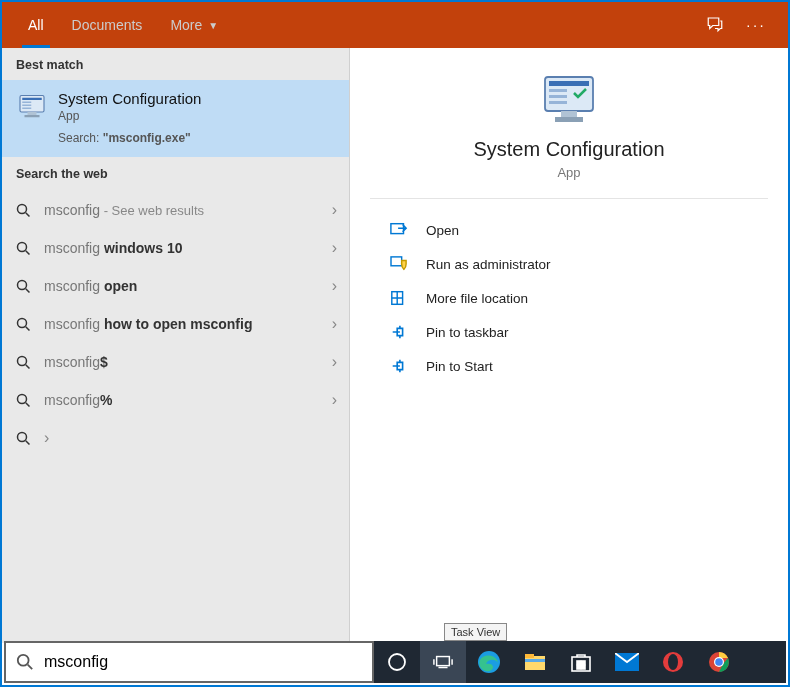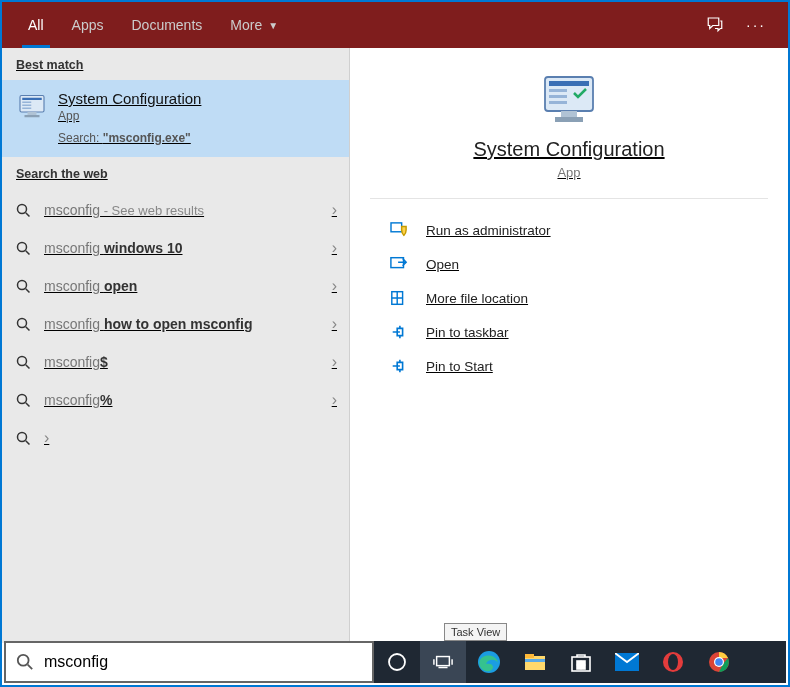--- a/index.html
+++ b/index.html
@@ -1,26 +1,26 @@
 <!DOCTYPE html>
 <html><head>
   <meta charset="utf-8">
   <style>
     * { box-sizing: border-box; margin: 0; padding: 0; font-family: "Segoe UI", Tahoma, sans-serif; }
     body { width: 790px; height: 687px; background: #fff; border: 2px solid #0078d4; overflow: hidden; position: relative; }
     
-    .topbar { background: #7f1d1d; height: 46px; display: flex; align-items: center; padding: 0 12px; color: #fff; font-size: 14px; }
+    .topbar { background: #c2410c; height: 46px; display: flex; align-items: center; padding: 0 12px; color: #fff; font-size: 14px; }
     .tabs { display: flex; height: 100%; flex: 1; }
     .tab { padding: 0 14px; display: flex; align-items: center; cursor: pointer; color: #ccc; position: relative; }
     .tab.active { color: #fff; }
     .tab.active::after { content: ""; position: absolute; bottom: 0; left: 8px; right: 8px; height: 3px; background: #0078d4; }
     .tab .caret { margin-left: 6px; font-size: 10px; }
     .topbar-right { display: flex; align-items: center; gap: 22px; margin-right: 10px; color: #fff; }
 
-    .main { display: flex; height: calc(100% - 46px - 42px); text-decoration: underline; }
+    .main { display: flex; height: calc(100% - 46px - 42px); }
     .left { width: 348px; background: #e9e9e9; display: flex; flex-direction: column; border-right: 1px solid #d0d0d0; }
     .right { flex: 1; background: #fff; }
 
     .section-label { font-size: 12.5px; font-weight: 600; padding: 10px 14px 8px; color: #333; }
     .match { background: #bfdcf5; padding: 10px 12px 12px 14px; display: flex; gap: 10px; cursor: pointer; }
     .match-icon { width: 32px; height: 32px; display:flex; align-items:center; justify-content:center; }
     .match-body { flex: 1; }
     .match-title { font-size: 15px; color: #111; }
     .match-sub { font-size: 12px; color: #555; margin-top: 2px; }
     .match-rel { font-size: 12px; color: #555; margin-top: 8px; }
@@ -50,21 +50,20 @@
     .tb-btn { width: 46px; height: 100%; display: flex; align-items: center; justify-content: center; cursor: pointer; position: relative; }
     .tb-btn.active { background: #3a4655; }
     .tooltip { position: absolute; bottom: 44px; left: 416px; background: #f4f4f4; border: 1px solid #888; font-size: 11px; padding: 2px 6px; color: #333; margin-left: 26px; }
   </style>
 </head>
 <body>
 
 <div class="topbar">
   <div class="tabs">
     <div class="tab active">All</div>
-    <div class="tab">Apps</div>
     <div class="tab">Documents</div>
     <div class="tab">
       <span>More</span>
       <span class="caret">▼</span>
     </div>
   </div>
   <div class="topbar-right">
     <span>
       <svg width="18" height="18" viewBox="0 0 24 24" fill="none" stroke="#fff" stroke-width="1.6">
           <path d="M3 4h14v10H9l-4 4v-4H3z"></path>
@@ -187,35 +186,35 @@
             <rect x="22" y="38" width="16" height="6" fill="#b0c3d5"></rect>
             <rect x="16" y="44" width="28" height="5" fill="#8aa0b5"></rect>
           </svg>
       </div>
       <div class="right-title">System Configuration</div>
       <div class="right-sub">App</div>
     </div>
     <div class="actions">
       <div class="action">
         <span class="action-icon">
+            <svg width="18" height="16" viewBox="0 0 20 16" fill="none" stroke="#0078d4" stroke-width="1.6">
+              <rect x="1" y="1" width="14" height="11"></rect>
+              <path d="M9 6 h9 M14 2 l4 4 l-4 4"></path>
+            </svg>
+          </span>
+        <span>Open</span>
+      </div>
+      <div class="action">
+        <span class="action-icon">
             <svg width="18" height="16" viewBox="0 0 20 18" fill="none" stroke="#0078d4" stroke-width="1.6">
               <rect x="1" y="1" width="12" height="10"></rect>
               <path d="M13 5 l5 0 l0 4 c0 4 -2.5 6 -2.5 6 s-2.5 -2 -2.5 -6z" fill="#ffd24a" stroke="#c49a00"></path>
             </svg>
           </span>
         <span>Run as administrator</span>
-      </div>
-      <div class="action">
-        <span class="action-icon">
-            <svg width="18" height="16" viewBox="0 0 20 16" fill="none" stroke="#0078d4" stroke-width="1.6">
-              <rect x="1" y="1" width="14" height="11"></rect>
-              <path d="M9 6 h9 M14 2 l4 4 l-4 4"></path>
-            </svg>
-          </span>
-        <span>Open</span>
       </div>
       <div class="action">
         <span class="action-icon">
             <svg width="18" height="16" viewBox="0 0 20 16" fill="none" stroke="#0078d4" stroke-width="1.6">
               <rect x="2" y="1" width="12" height="14"></rect>
               <path d="M8 1 v14 M2 8 h12"></path>
             </svg>
           </span>
         <span>More file location</span>
       </div>

